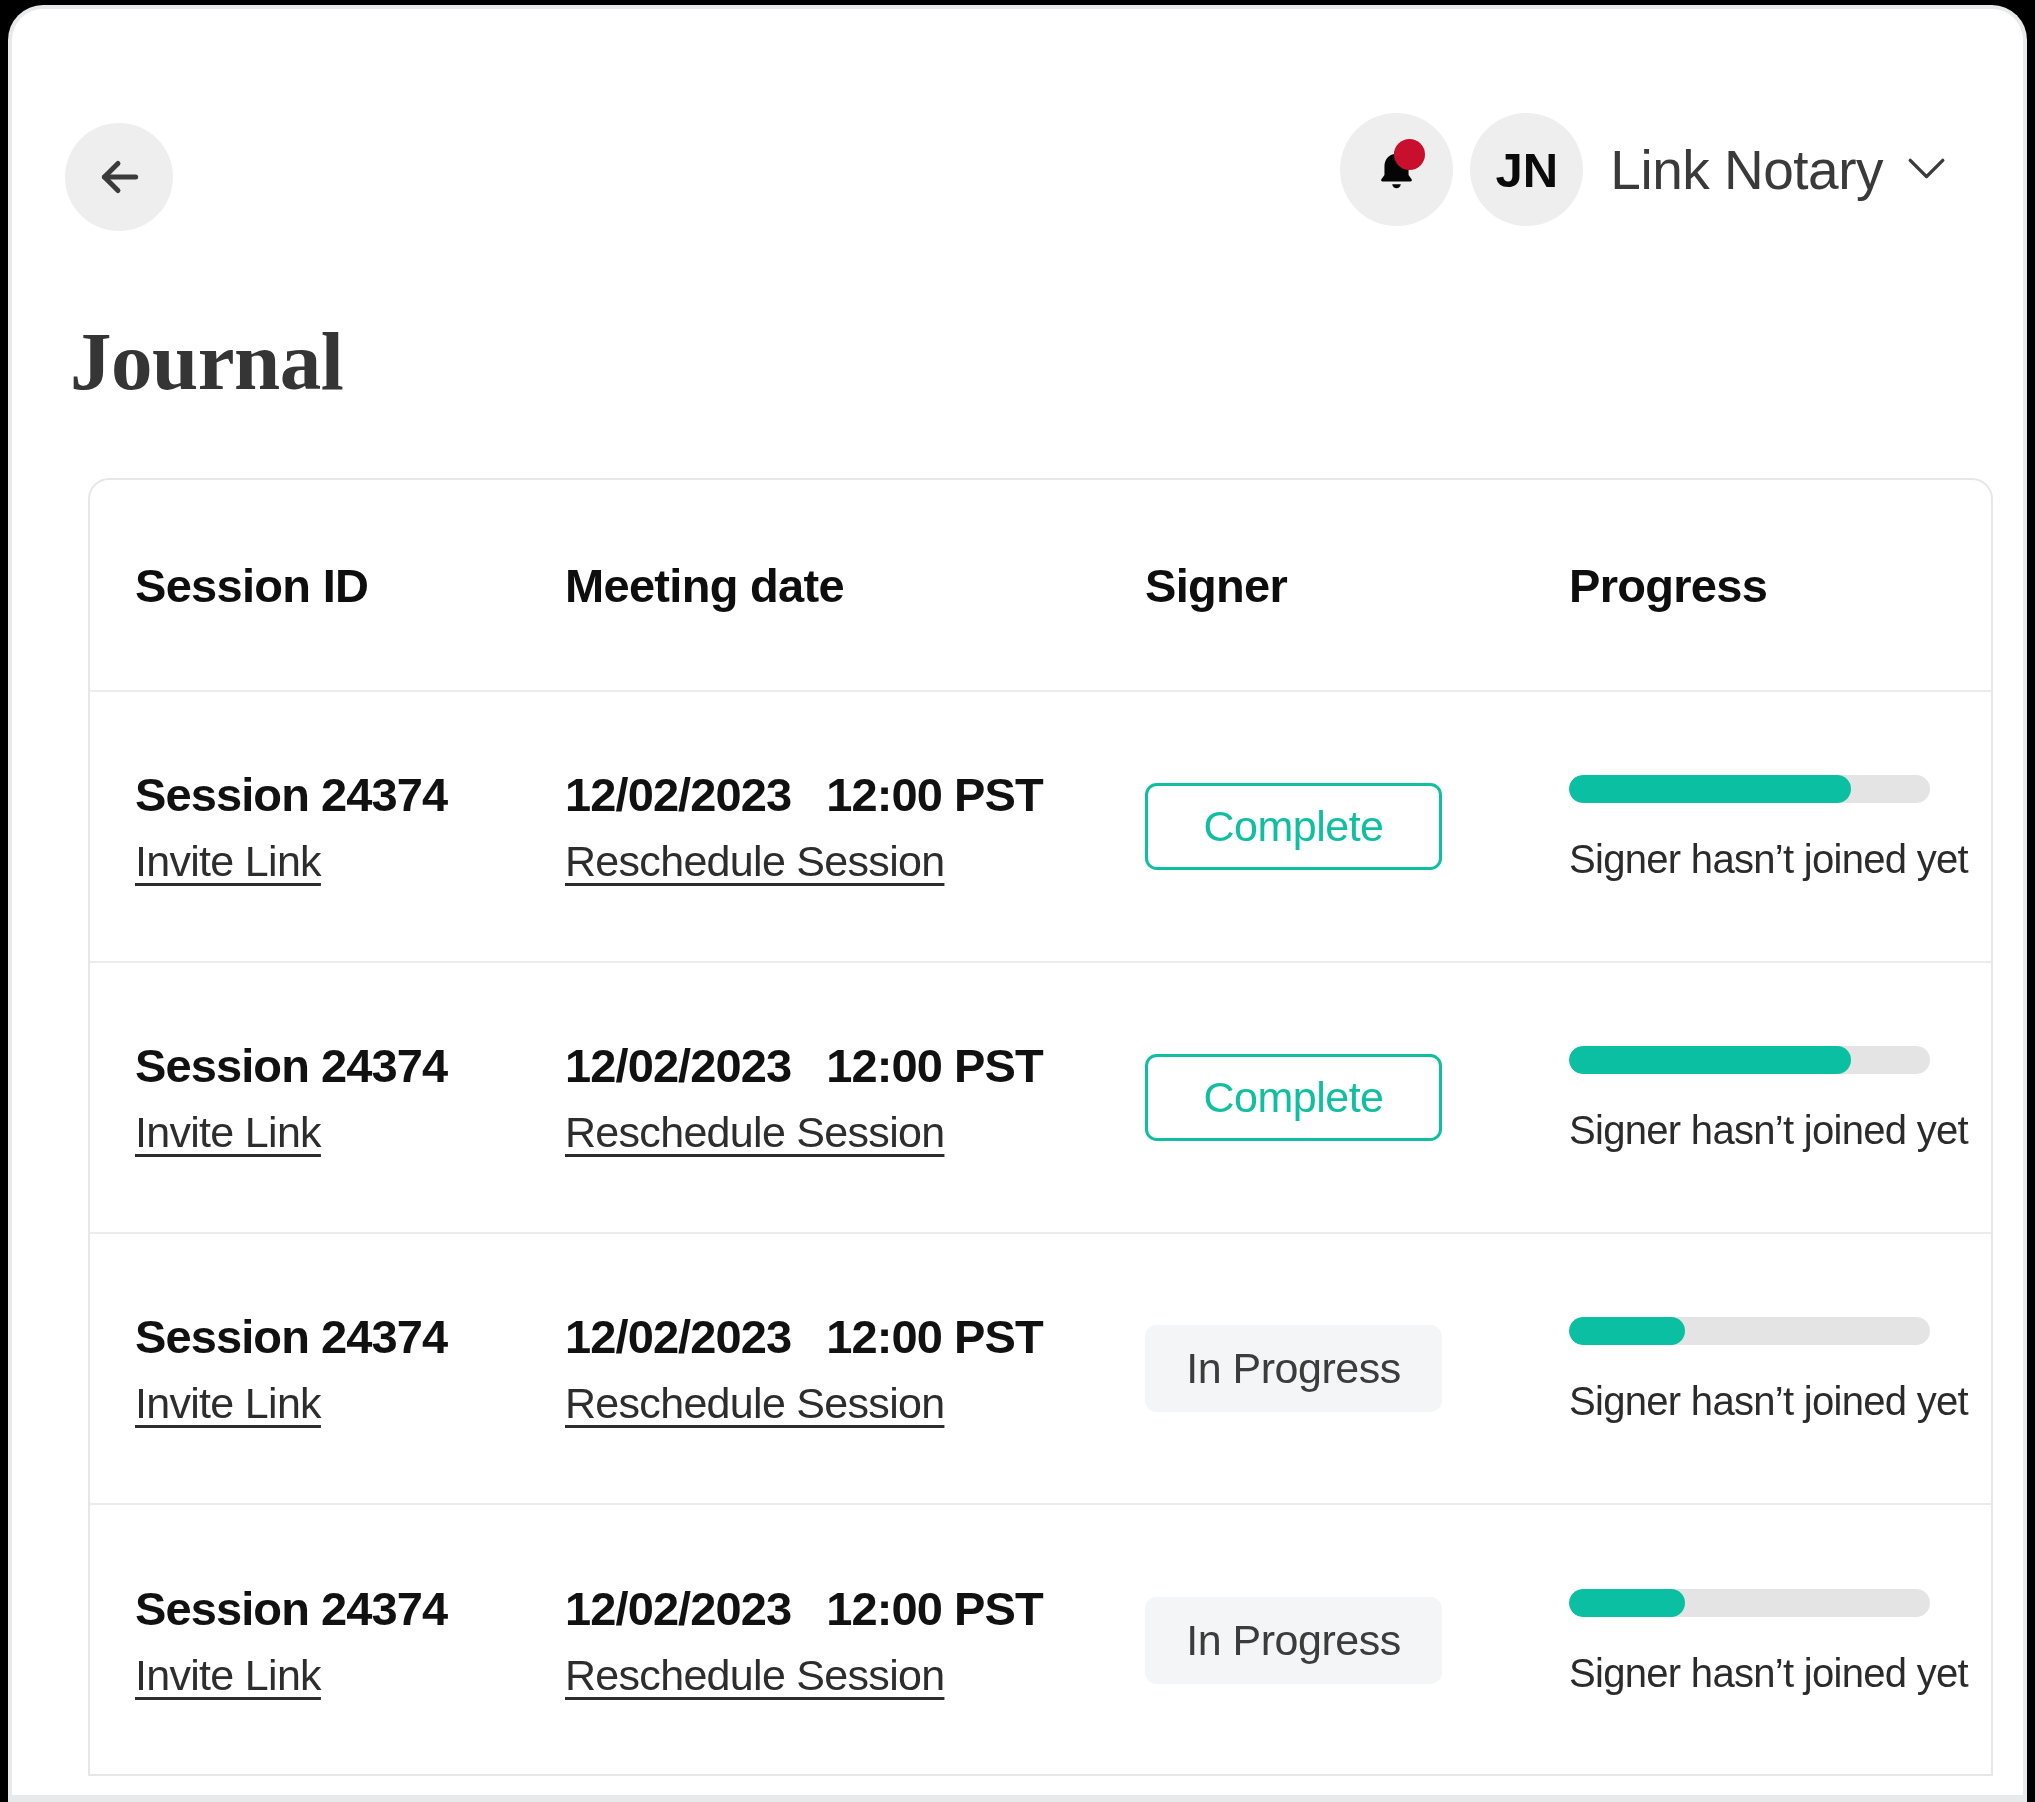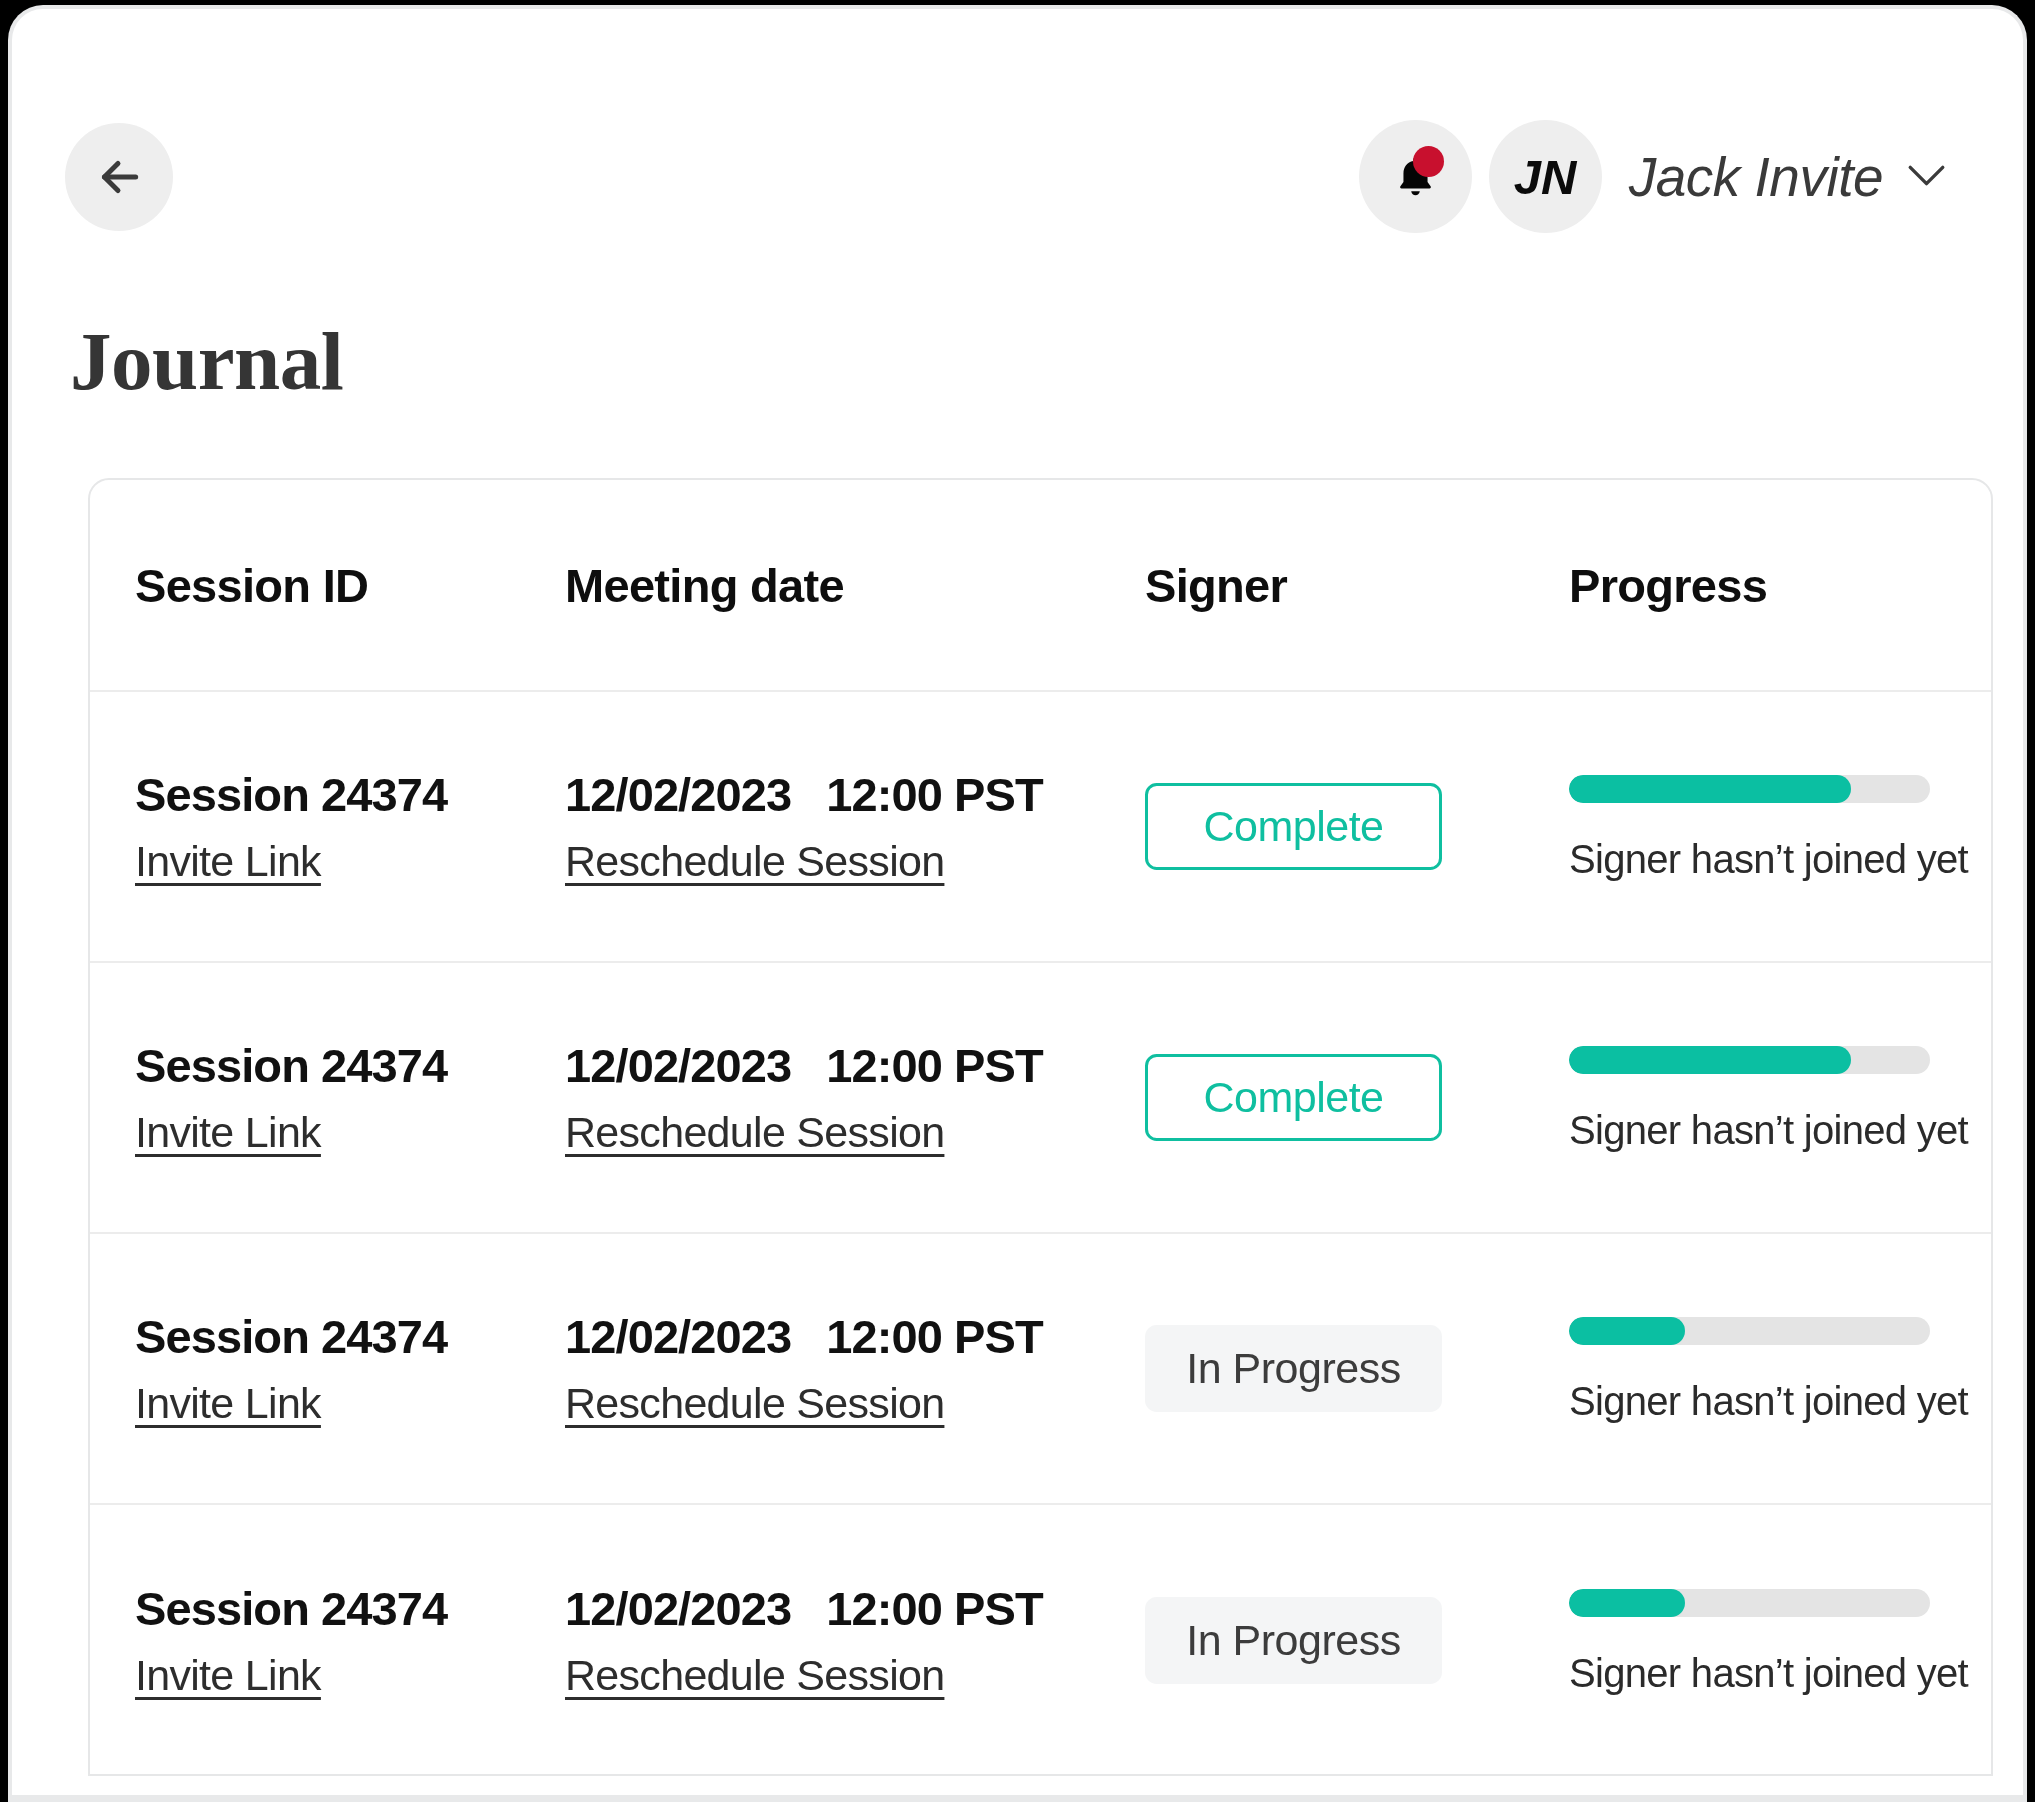--- a/index.html
+++ b/index.html
@@ -47,25 +47,24 @@
     display: flex;
     align-items: center;
     justify-content: center;
     cursor: pointer;
   }
   .back-btn svg { display: block; }
 
   .topbar-right {
     position: absolute;
     right: 77px;
-    top: 111px;
+    top: 104px;
     display: flex;
     align-items: center;
     gap: 0px;
-    font-style: italic;
   }
   .bell-btn {
     position: relative;
     width: 113px;
     height: 113px;
     border-radius: 50%;
     background: #eeeeee;
     display: flex;
     align-items: center;
     justify-content: center;
@@ -295,21 +294,21 @@
           </svg>
         </span>
         <span class="bell-dot"></span>
       </div>
 
       <div class="avatar">
         <span>JN</span>
       </div>
 
       <div class="user-menu">
-        <span class="user-name">Jack Invite</span>
+        <span class="user-name">Link Notary</span>
         <span class="chev">
           <svg width="39" height="25" viewBox="0 0 24 14" fill="none" stroke="#3b3b3b" stroke-width="2.1" stroke-linecap="round" stroke-linejoin="round">
             <polyline points="2 2 12 12 22 2"></polyline>
           </svg>
         </span>
       </div>
 
     </div>
   </div>
 

